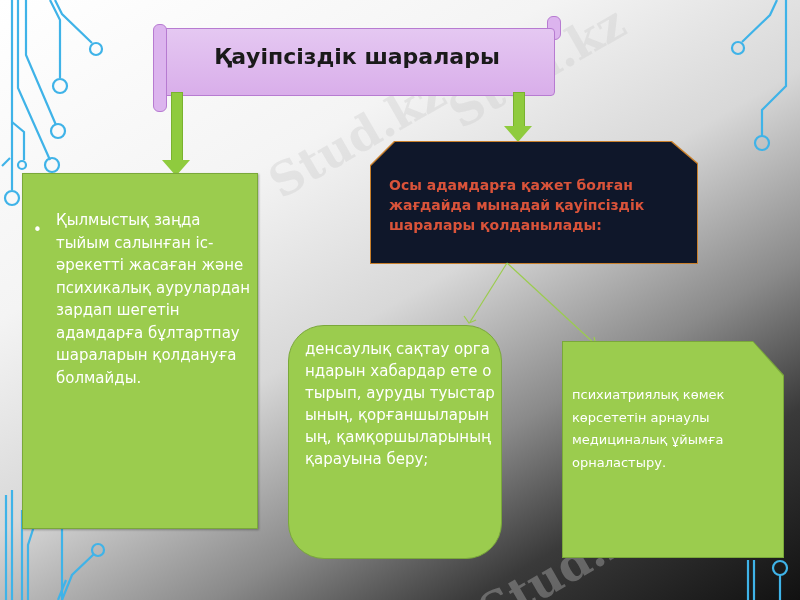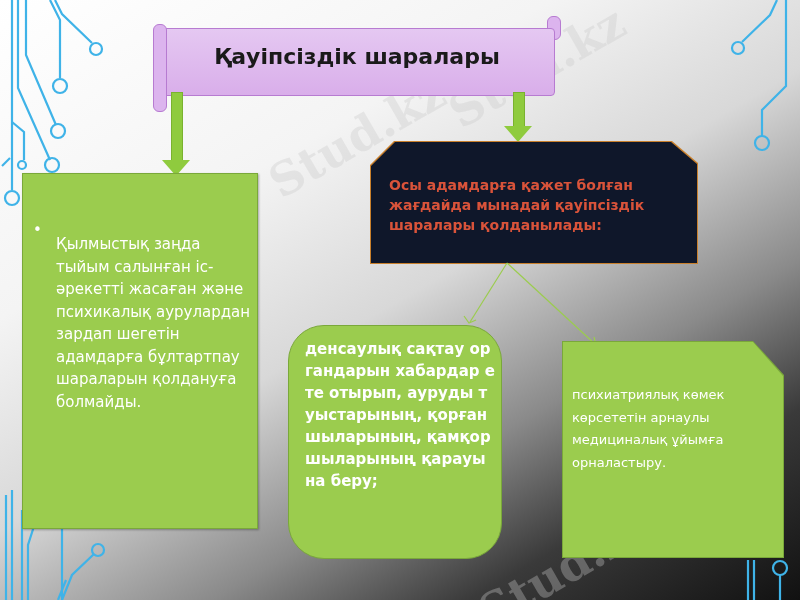--- a/index.html
+++ b/index.html
@@ -36,40 +36,40 @@
       border-left: 14px solid transparent; border-right: 14px solid transparent;
       border-top: 16px solid #8fcb3e;
     }
     .box-left {
       position: absolute; left: 22px; top: 173px; width: 234px; height: 354px;
       background: #9bcc4e; border: 1px solid #7aa83a;
       color: #ffffff; font-size: 15px; line-height: 22.5px;
       box-shadow: 1px 1px 2px rgba(0,0,0,0.3);
     }
     .box-left .bullet { position: absolute; left: 10px; top: 45px; }
-    .box-left .txt { position: absolute; left: 33px; top: 59px; width: 200px; }
+    .box-left .txt { position: absolute; left: 33px; top: 35px; width: 200px; }
     .box-orange {
       position: absolute; left: 371px; top: 142px; width: 326px; height: 121px;
       background: #0f172a;
       clip-path: polygon(24px 0, 300px 0, 326px 22px, 326px 121px, 0 121px, 0 24px);
     }
     .box-orange-border {
       position: absolute; left: 370px; top: 141px; width: 328px; height: 123px;
       background: #c9802c;
       clip-path: polygon(24px 0, 302px 0, 328px 22px, 328px 123px, 0 123px, 0 24px);
     }
     .box-orange .txt {
       position: absolute; left: 18px; top: 33px; width: 300px;
       color: #d9533a; font-weight: bold; font-size: 14px; line-height: 20px;
     }
     .box-mid {
       position: absolute; left: 288px; top: 325px; width: 212px; height: 232px;
       background: #9bcc4e; border: 1px solid #7aa83a;
       border-radius: 36px 36px 36px 36px;
-      color: #ffffff; font-size: 15px; line-height: 22px; font-weight: bold;
+      color: #ffffff; font-size: 15px; line-height: 22px;
     }
     .box-mid .txt { position: absolute; left: 16px; top: 12px; width: 190px; word-break: break-all; }
     .box-right {
       position: absolute; left: 563px; top: 342px; width: 220px; height: 215px;
       background: #9bcc4e;
       clip-path: polygon(0 0, 190px 0, 220px 34px, 220px 215px, 0 215px);
     }
     .box-right-border {
       position: absolute; left: 562px; top: 341px; width: 222px; height: 217px;
       background: #7aa83a;

